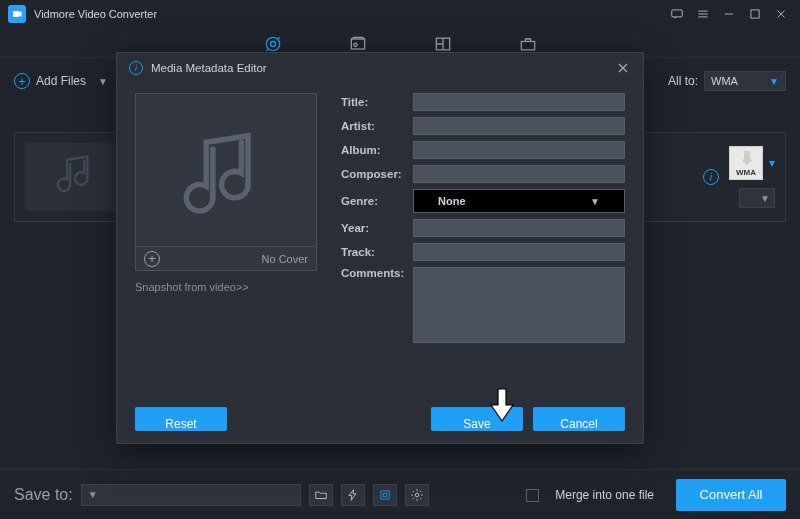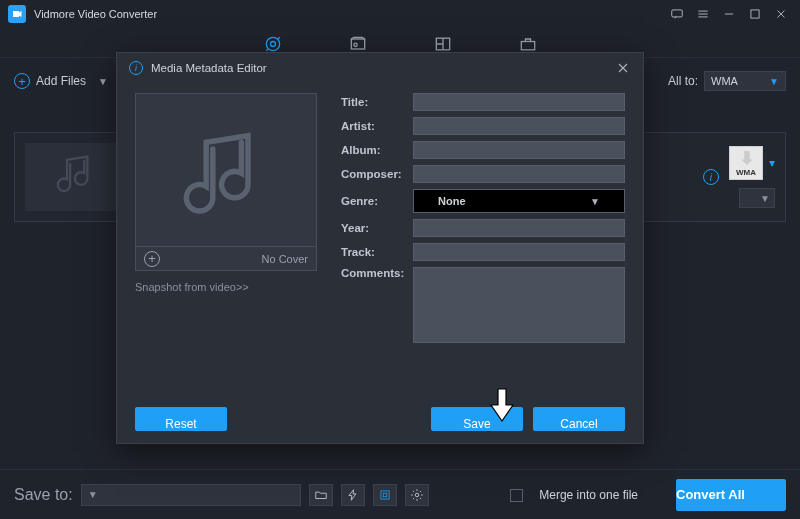--- a/index.html
+++ b/index.html
@@ -51,21 +51,21 @@
   
   .bottombar { position:absolute; left:0; right:0; bottom:0; height:50px; background:#1f232b; border-top:1px solid #2a2f39; display:flex; align-items:center; padding:0 14px; gap:8px; }
   .bottombar .lbl { font-size:16px; color:#9aa0aa; }
   .path-sel { flex:0 0 220px; height:22px; background:#2e333e; border:1px solid #3c424d; display:flex; align-items:center; padding:0 6px; font-size:10px; color:#9aa0aa; justify-content:space-between;}
   .path-sel .dd{ font-size:10px; color:#8b909a;}
   .icon-btn { width:24px; height:22px; background:#2e333e; border:1px solid #3c424d; display:flex; align-items:center; justify-content:center; }
   .icon-btn svg { width:14px; height:14px; stroke:#cfd3da; fill:none; stroke-width:1.4; }
   .icon-btn.hl svg { stroke:#1f9ff5; }
   .merge { display:flex; align-items:flex-end; gap:16px; font-size:12px; color:#cfd3da; margin-left:auto; }
   .merge .cb { width:13px; height:13px; border:1px solid #5a606c; }
-  .convert { width:110px; height:32px; background:#1f9ff5; color:#fff; font-size:13px; display:flex; align-items:center; justify-content:flex-start; border-radius:2px; margin-left:30px;font-weight:bold; }
+  .convert { width:110px; height:32px; background:#1f9ff5; color:#fff; font-size:13px; display:flex; align-items:center; justify-content:center; border-radius:2px; margin-left:14px; }
 
   
   .modal { position:absolute; left:116px; top:52px; width:528px; height:392px; background:#2a2f38; border:1px solid #3b414c; box-shadow:0 8px 30px rgba(0,0,0,.5); display:flex; flex-direction:column; }
   .modal-head { height:30px; display:flex; align-items:center; padding:0 12px; }
   .modal-head .mi { width:14px; height:14px; border:1.5px solid #1f9ff5; border-radius:50%; color:#1f9ff5; font-size:9px; font-style:italic; display:flex; align-items:center; justify-content:center; margin-right:8px;}
   .modal-head .mt { font-size:11.5px; color:#cfd3da; }
   .modal-head .spacer { flex:1; }
   .modal-head .x { width:16px; height:16px; stroke:#aeb3bd; }
 
   .modal-body { flex:1; display:flex; padding:10px 18px 0 18px; gap:24px; }

